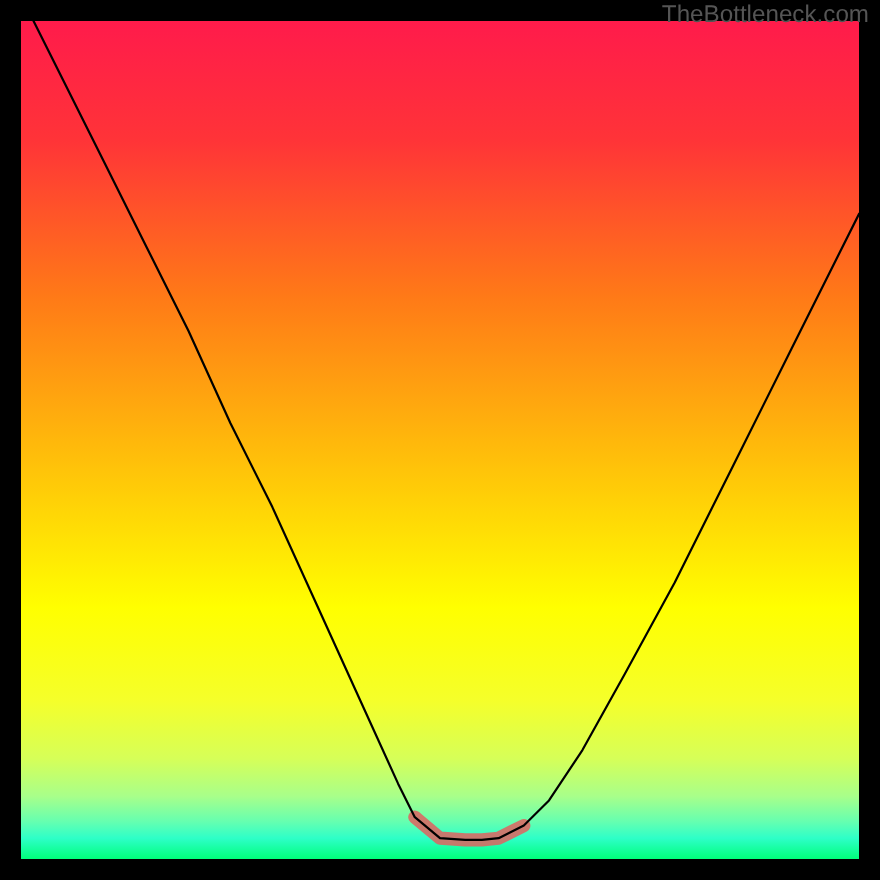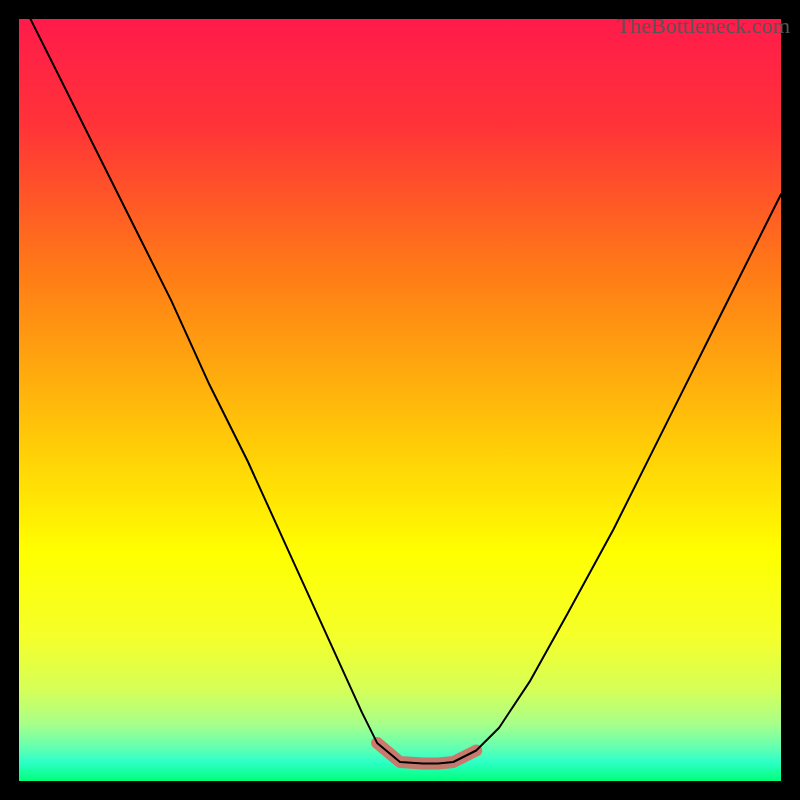--- a/index.html
+++ b/index.html
@@ -48,23 +48,23 @@
   }
   .curve .trough-path {
     fill: none;
     stroke-width: 12;
     stroke-linecap: round;
     stroke-linejoin: round;
     opacity: 0.85;
   }
   .watermark {
     position: absolute;
-    top: 13px;
+    top: 0;
     right: 10px;
-    font-family: Liberation Serif, serif;
+    font-family: Liberation Sans, sans-serif;
     font-size: 22px;
     color: #555;
     user-select: none;
   }
 </style>
 </head>
 <body>
 
 <div class="frame">
   <div class="plot">

